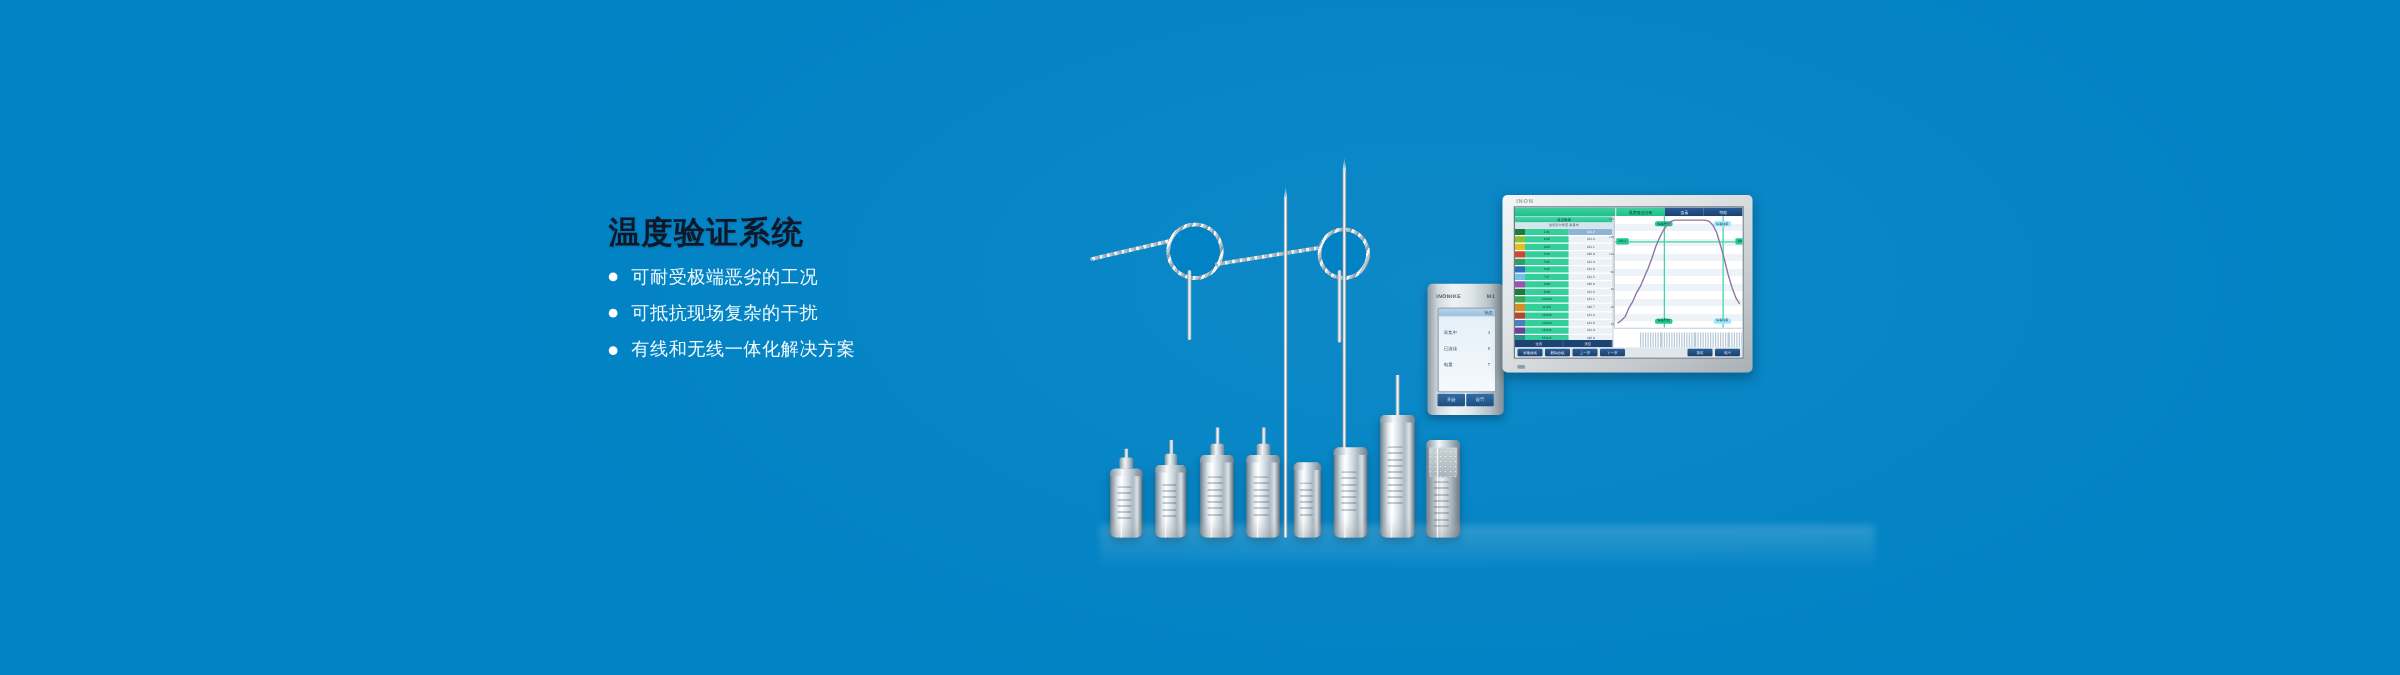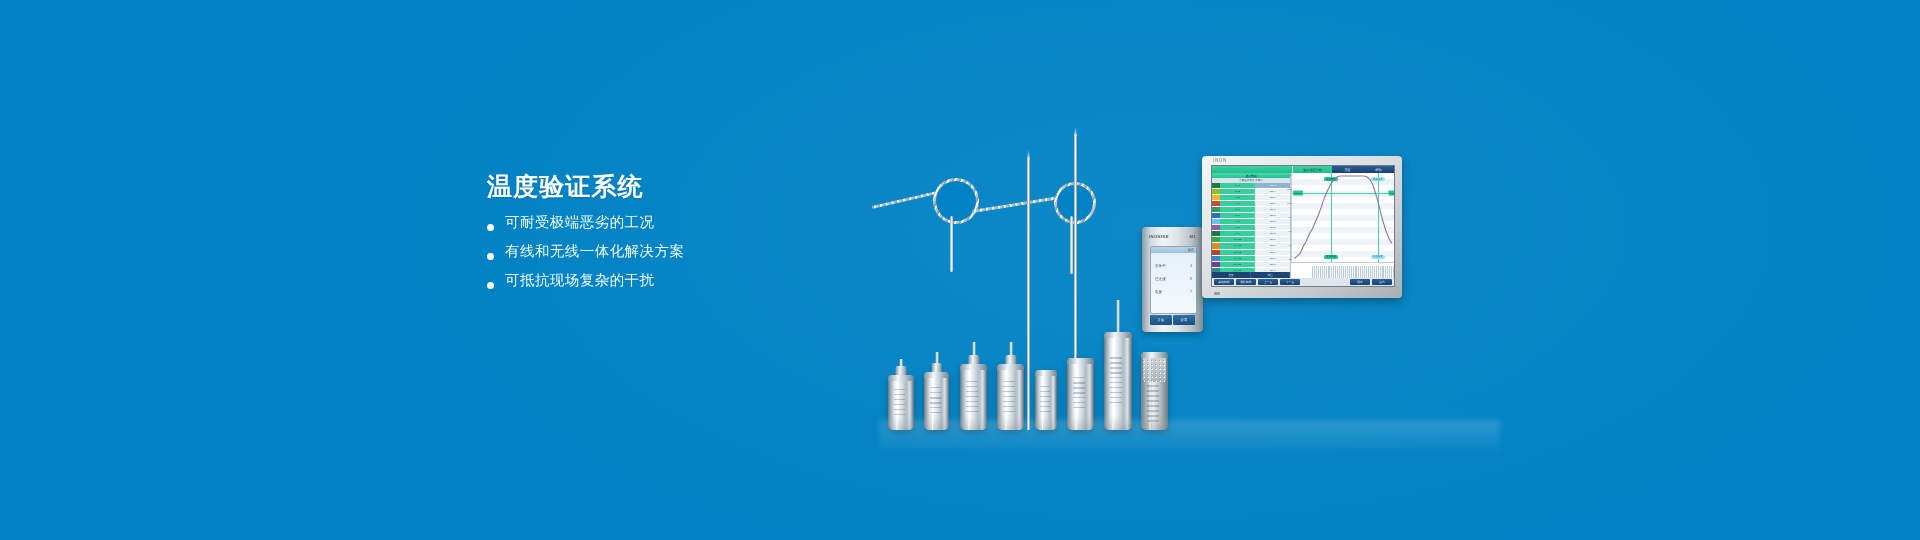--- a/index.html
+++ b/index.html
@@ -26,21 +26,21 @@
   }
 
   
   .copy {
     position: absolute;
     left: 487px;
     top: 172px;
     width: 430px;
   }
   .headline {
-    color: #ffffff;
+    color: #0f172a;
     font-size: 25px;
     font-weight: bold;
     letter-spacing: 1.1px;
     line-height: 1.15;
     margin: 0 0 12px 0;
     text-shadow: 0 1px 2px rgba(0,0,0,0.13);
   }
   .subhead {
     color: #eaf6fd;
     font-size: 14.5px;
@@ -49,21 +49,21 @@
     margin: 0 0 14px 0;
     white-space: nowrap;
   }
   .bullets {
     list-style: none;
     margin: 0;
     padding: 0;
   }
   .bullet {
     display: flex;
-    align-items: flex-end;
+    align-items: center;
     margin-bottom: 11px;
   }
   .bullet-dot {
     width: 7px;
     height: 7px;
     border-radius: 50%;
     background: #ffffff;
     margin-right: 11px;
     flex: 0 0 auto;
   }
@@ -527,25 +527,25 @@
 
   <div class="copy">
     <h1 class="headline">温度验证系统</h1>
     <ul class="bullets">
       <li class="bullet">
         <span class="bullet-dot"></span>
         <span class="bullet-text">可耐受极端恶劣的工况</span>
       </li>
       <li class="bullet">
         <span class="bullet-dot"></span>
-        <span class="bullet-text">有线和无线一体化解决方案</span>
+        <span class="bullet-text">可抵抗现场复杂的干扰</span>
       </li>
       <li class="bullet">
         <span class="bullet-dot"></span>
-        <span class="bullet-text">可抵抗现场复杂的干扰</span>
+        <span class="bullet-text">有线和无线一体化解决方案</span>
       </li>
     </ul>
   </div>
 
   <div class="products">
 
     <div class="cable" style="left:-8px; top:86px; width:70px; transform:rotate(-13deg);"></div>
     <div class="coil" style="left:53px; top:58px; width:40px; height:40px;"></div>
     <div class="cable-drop" style="left:70px; top:96px; height:56px;"></div>
 

